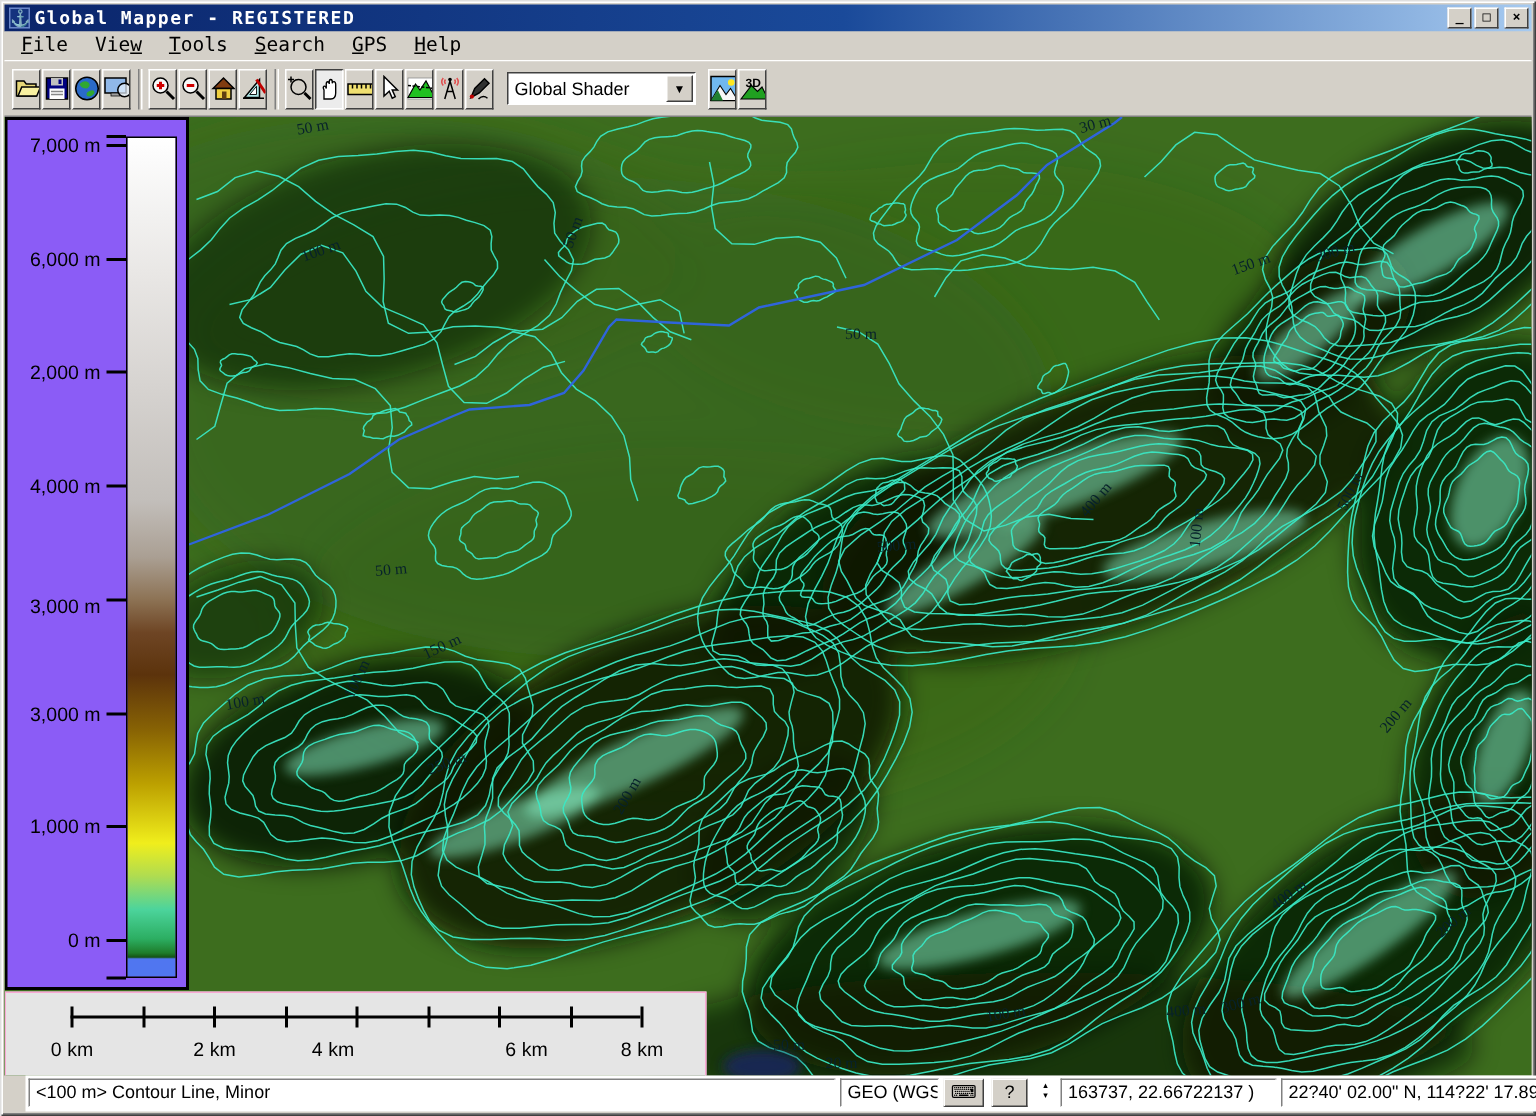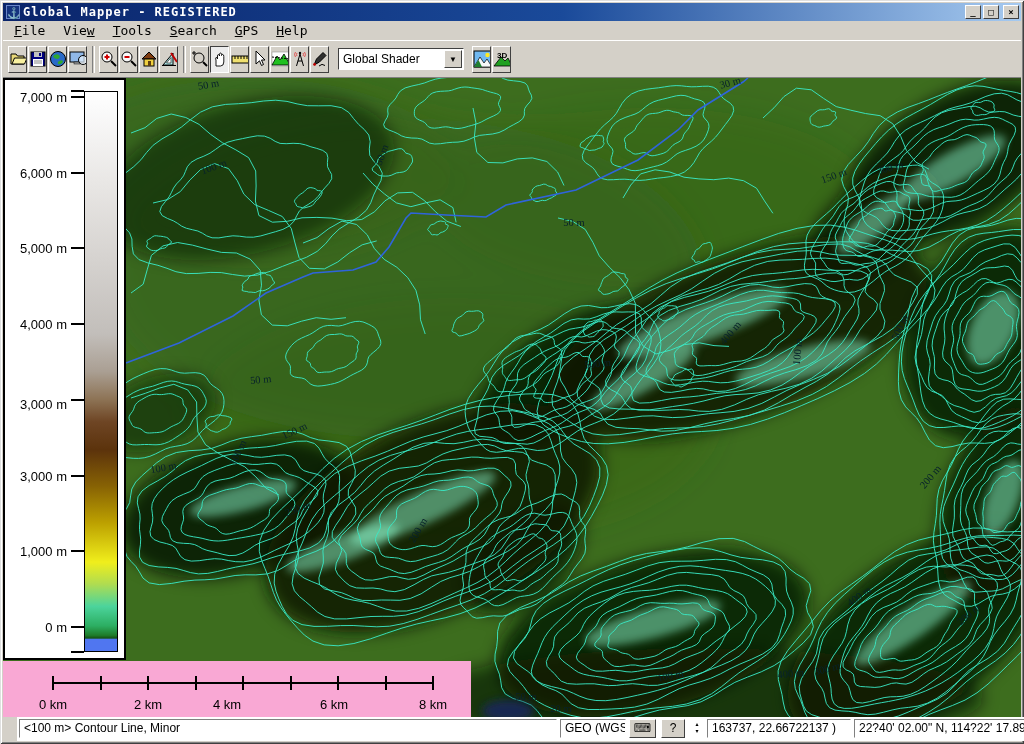--- a/index.html
+++ b/index.html
@@ -70,36 +70,36 @@
   #btn-picture { margin-left:8px; }
   
   #client {
     position:absolute; left:3px; top:78px; width:1018px; height:639px;
     overflow:hidden; background:#3d6d1e;
   }
   #map-svg { position:absolute; left:0; top:0; }
   
   #legend-box {
     position:absolute; left:0; top:0; width:123px; height:582px;
-    background:#ffffff; border:2px solid #000;
+    background:#8b5cf6; border:2px solid #000;
   }
   .legend-label {
     position:absolute; right:57px; transform:translateY(-50%);
     font-size:13px; color:#000; white-space:nowrap;
     font-family:"Liberation Sans", sans-serif;
   }
   .legend-tick { position:absolute; left:66px; width:13px; height:2px; background:#000; }
   #legend-bar {
     position:absolute; left:79px; top:11px; width:34px; height:561px;
     border:1px solid #000;
   }
   
   #scale-box {
     position:absolute; left:0; top:583px; width:468px; height:68px;
-    background:#f9a8d4; border:6px solid #f9a8d4;
+    background:#e5e5e5; border:1px solid #f9a8d4;
   }
   #scale-line { position:absolute; left:43px; top:15px; width:380px; height:2px; background:#000; }
   .scale-tick { position:absolute; top:9px; width:2px; height:14px; background:#000; }
   .scale-label {
     position:absolute; top:30px; transform:translateX(-50%);
     font-size:13px; color:#000; font-family:"Liberation Sans", sans-serif; white-space:nowrap;
   }
   
   #statusbar {
     position:absolute; left:17px; top:717px; width:1018px; height:24px;
@@ -489,21 +489,21 @@
 
     <div id="legend-box">
       <div id="legend-bar" style="background: linear-gradient(rgb(255, 255, 255) 0%, rgb(251, 251, 251) 2.5%, rgb(233, 231, 229) 16.1%, rgb(214, 211, 208) 29.7%, rgb(194, 190, 186) 43.3%, rgb(170, 159, 147) 50%, rgb(141, 115, 85) 55%, rgb(110, 69, 36) 59%, rgb(92, 51, 12) 64%, rgb(135, 98, 4) 70.5%, rgb(188, 160, 0) 77%, rgb(240, 238, 28) 84.1%, rgb(176, 220, 80) 88%, rgb(76, 212, 156) 92%, rgb(44, 174, 98) 95.5%, rgb(30, 124, 42) 97.2%, rgb(20, 82, 20) 97.7%, rgb(80, 118, 240) 97.9%, rgb(80, 118, 240) 100%);"></div>
     <div class="legend-tick" style="top: 10px;"></div>
         <div class="legend-tick" style="top: 571px;"></div>
         <div class="legend-tick" style="top: 16px;"></div>
         <span class="legend-label" style="top: 17px;">7,000 m</span>
         <div class="legend-tick" style="top: 91.7px;"></div>
         <span class="legend-label" style="top: 92.7px;">6,000 m</span>
         <div class="legend-tick" style="top: 167.4px;"></div>
-        <span class="legend-label" style="top: 168.4px;">5,000 m</span>
+        <span class="legend-label" style="top: 168.4px;">2,000 m</span>
         <div class="legend-tick" style="top: 243.1px;"></div>
         <span class="legend-label" style="top: 244.1px;">4,000 m</span>
         <div class="legend-tick" style="top: 318.8px;"></div>
         <span class="legend-label" style="top: 324px; margin-left: 21px;">3,000 m</span>
         <div class="legend-tick" style="top: 394.5px;"></div>
         <span class="legend-label" style="top: 395.5px;">3,000 m</span>
         <div class="legend-tick" style="top: 470.2px;"></div>
         <span class="legend-label" style="top: 471.2px;">1,000 m</span>
         <div class="legend-tick" style="top: 545.9px;"></div>
         <span class="legend-label" style="top: 546.9px;">0 m</span>
@@ -516,21 +516,21 @@
         <div class="scale-tick" style="left: 138px;"></div>
         <div class="scale-tick" style="left: 185.5px;"></div>
         <div class="scale-tick" style="left: 233px;"></div>
         <div class="scale-tick" style="left: 280.5px;"></div>
         <div class="scale-tick" style="left: 328px;"></div>
         <div class="scale-tick" style="left: 375.5px;"></div>
         <div class="scale-tick" style="left: 423px;"></div>
         <span class="scale-label" style="left: 44px;">0 km</span>
         <span class="scale-label" style="left: 139px;">2 km</span>
         <span class="scale-label" style="left: 218px;">4 km</span>
-        <span class="scale-label" style="left: 325px;">6 km</span>
+        <span class="scale-label" style="left: 347px;">6 km</span>
         <span class="scale-label" style="left: 424px;">8 km</span>
       </div>
   </div>
 
   <div id="statusbar">
     <div class="sb-panel" style="left:2px; width:538px;">&lt;100 m&gt; Contour Line, Minor</div>
     <div class="sb-panel" style="left:543px; width:66px;">GEO (WGS84</div>
     <div class="sb-btn" style="left:612px; width:27px;">⌨</div>
     <div class="sb-btn" style="left:644px; width:24px;">?</div>
     <div id="sb-spin">

